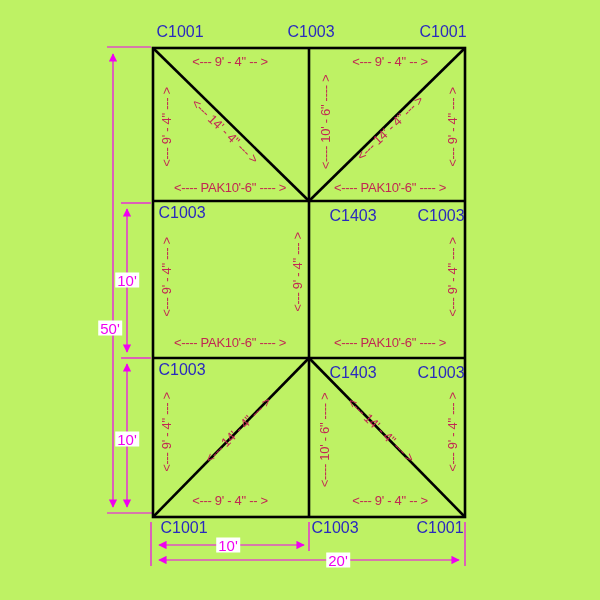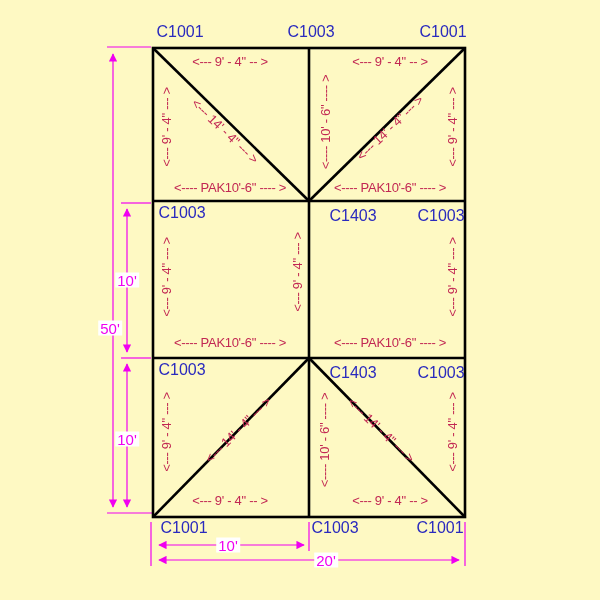--- a/index.html
+++ b/index.html
@@ -1,16 +1,16 @@
 <!DOCTYPE html>
 <html><head>
 <meta charset="utf-8">
 <style>
   html,body{margin:0;padding:0;background:#fff;}
-  #canvas{position:relative;width:600px;height:600px;background:#fef9c3;overflow:hidden;
+  #canvas{position:relative;width:600px;height:600px;background:#bef264;overflow:hidden;
           font-family:"Liberation Sans",sans-serif;}
   #frame-svg{position:absolute;left:0;top:0;}
   .lbl{position:absolute;white-space:nowrap;transform:translate(-50%,-50%) rotate(var(--r,0deg));
        line-height:1;}
   .blue{color:#2a2abe;font-size:16px;}
   .dim{color:#c22753;font-size:13px;letter-spacing:-0.3px;}
   .mag{color:#f000f0;font-size:15px;background:#fff;padding:0 2px;}
 </style>
 </head>
 <body>
@@ -85,15 +85,15 @@
   <div class="lbl dim" style="left:230px;top:500px">&lt;--- 9' - 4" -- &gt;</div>
   <div class="lbl dim" style="left:324px;top:440px;--r:-90deg">&lt;---- 10' - 6" ---- &gt;</div>
   <div class="lbl dim" style="left:381px;top:430px;--r:44deg">&lt;--- 14' - 4" --- &gt;</div>
   <div class="lbl dim" style="left:452px;top:432px;--r:-90deg">&lt;--- 9' - 4" --- &gt;</div>
   <div class="lbl dim" style="left:390px;top:500px">&lt;--- 9' - 4" -- &gt;</div>
 
   <div class="lbl mag" style="left:127px;top:280px">10'</div>
   <div class="lbl mag" style="left:110px;top:328px">50'</div>
   <div class="lbl mag" style="left:127px;top:439px">10'</div>
   <div class="lbl mag" style="left:228px;top:545px">10'</div>
-  <div class="lbl mag" style="left:326px;top:560px">20'</div>
+  <div class="lbl mag" style="left:338px;top:560px">20'</div>
 
 </div>
 
 </body></html>

